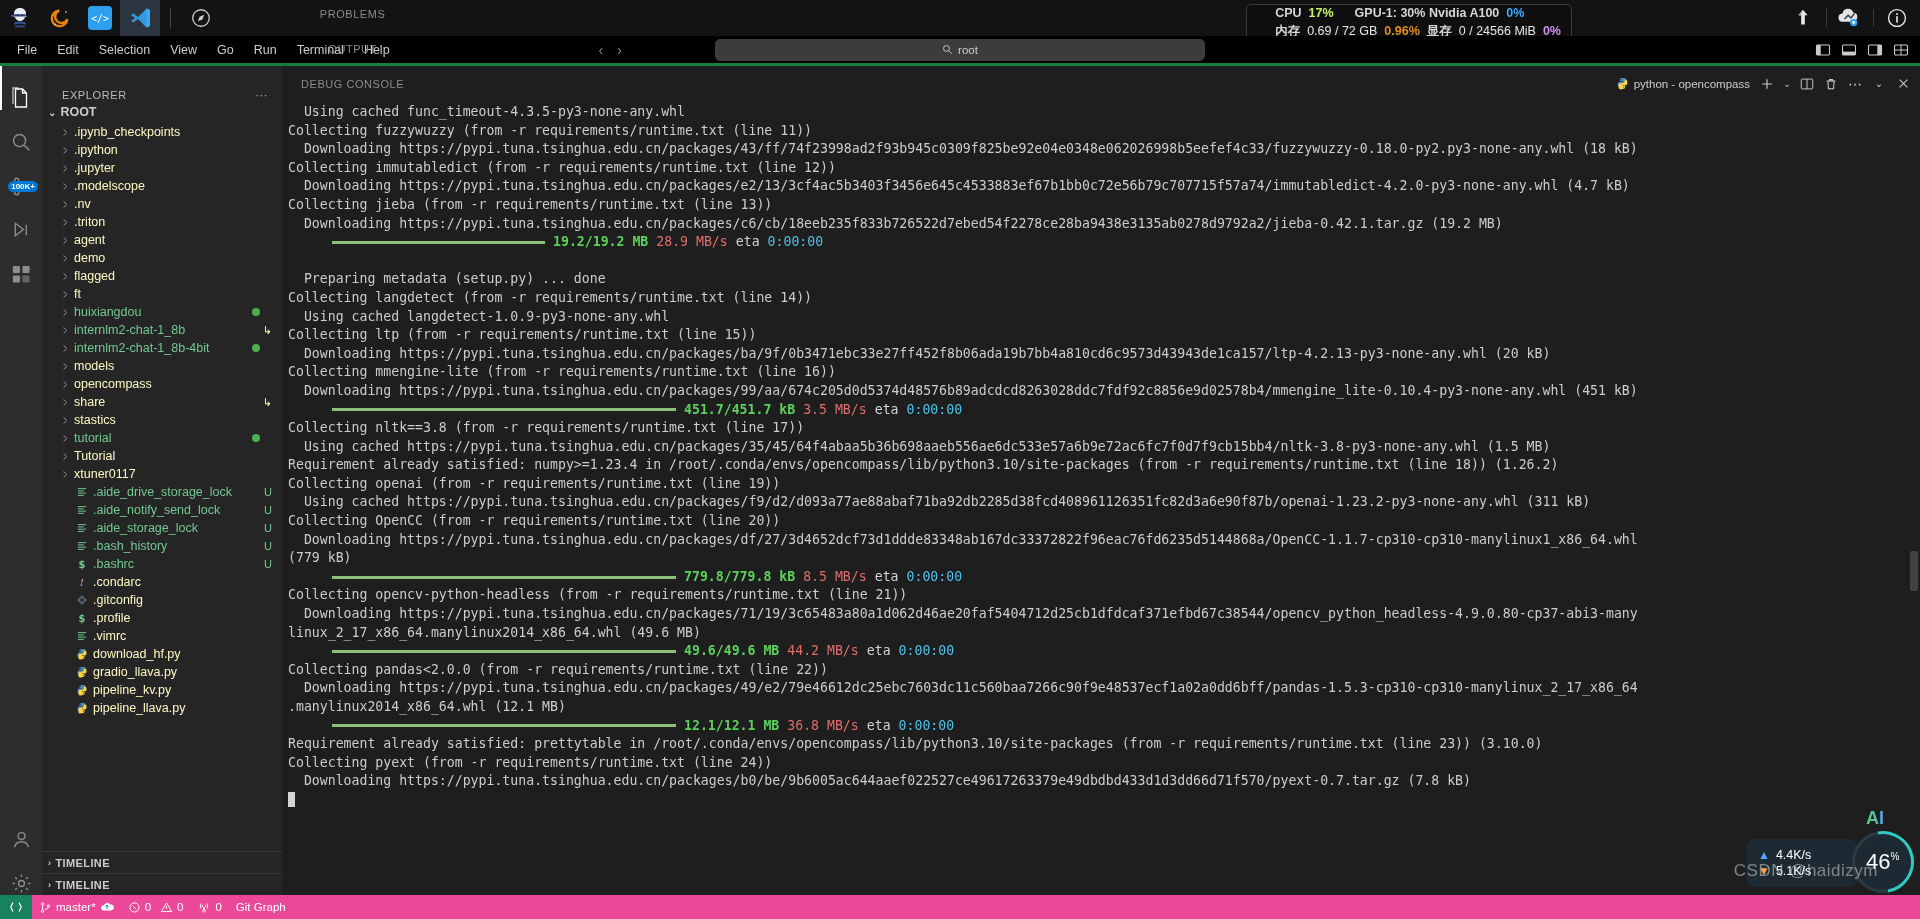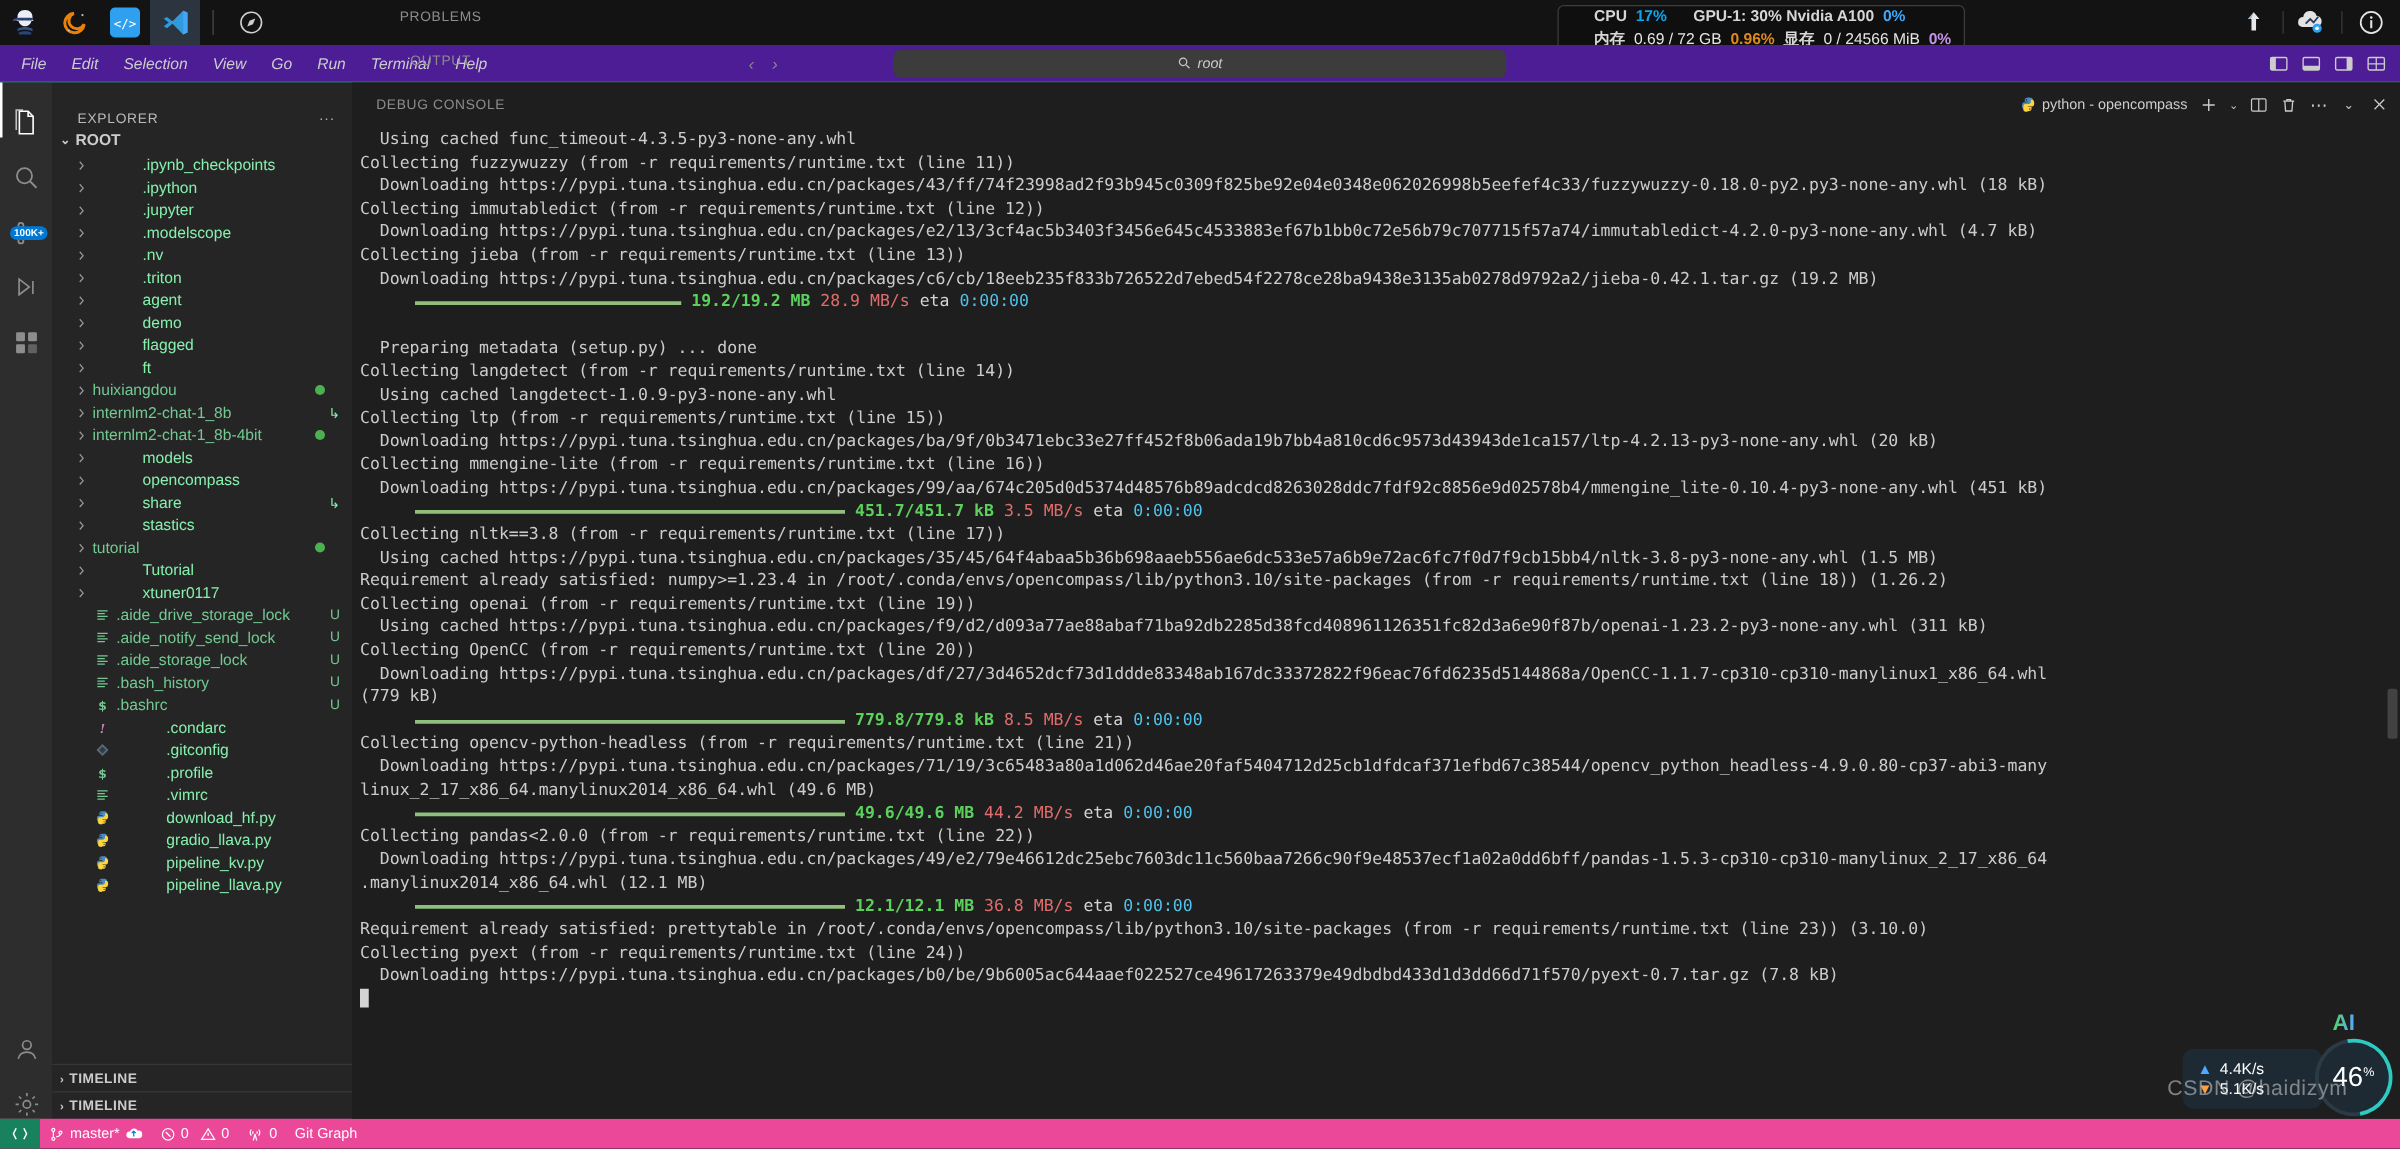--- a/index.html
+++ b/index.html
@@ -24,35 +24,35 @@
   .os-sep { width: 1px; height: 20px; background: #4a4a4a; margin: 0 10px; }
 
   .sysmon {
     position: absolute; right: 348px; top: 4px;
     border: 1px solid #3c3c3c; border-radius: 5px;
     padding: 2px 10px 3px 10px; line-height: 13px;
     font-size: 11.5px; background: #0f0f0f; white-space: nowrap;
   }
   .sysmon .row { display: flex; gap: 7px; align-items: baseline; }
   .sysmon .lbl { color: #d6d6d6; font-weight: bold; }
-  .sysmon .grn { color: #0ea5e9; font-weight: bold; }
+  .sysmon .grn { color: #bef264; font-weight: bold; }
   .sysmon .org { color: #e08a1e; font-weight: bold; }
   .sysmon .blu { color: #3da9fc; font-weight: bold; }
   .sysmon .pur { color: #c792ea; font-weight: bold; }
   .sysmon .wht { color: #e6e6e6; }
   .sysmon .col2 { margin-left: 14px; }
 
   .os-right { position: absolute; right: 0; top: 0; height: 36px; display: flex; align-items: center; }
   .os-ricon { width: 46px; height: 36px; display: flex; align-items: center; justify-content: center; }
   .os-vsep { width: 1px; height: 18px; background: #3a3a3a; }
 
   
   .menubar {
-    height: 30px; flex: 0 0 30px; background: #4c1d95; display: flex; align-items: center;
-    position: relative; border-bottom: 1px solid #15803d; font-style: italic;
+    height: 30px; flex: 0 0 30px; background: #000000; display: flex; align-items: center;
+    position: relative; border-bottom: 3px solid #15803d;
   }
   .menu-item { font-size: 12.5px; color: #cccccc; padding: 3px 9px; margin-left: 2px; }
   .menu-item:first-child { margin-left: 8px; }
   .nav-btns { display: flex; align-items: center; margin-left: 200px; gap: 14px; }
   .nav-btn { color: #8a8a8a; font-size: 14px; }
   .cmd-center {
     position: absolute; left: 50%; transform: translateX(-50%);
     width: 490px; height: 22px; background: #3c3c3c; border: 1px solid #3c3c3c;
     border-radius: 5px; display: flex; align-items: center; justify-content: center;
     gap: 5px; color: #cccccc; font-size: 11.5px;
@@ -91,21 +91,21 @@
   .row {
     display: flex; align-items: center; height: 18px; font-size: 12.5px;
     padding-left: 18px; color: #cccccc; position: relative; white-space: nowrap;
   }
   .row .tw { width: 14px; color: #9a9a9a; font-size: 10px; display: inline-block; }
   .row .fi { width: 16px; display: inline-flex; align-items: center; justify-content: center; margin-right: 3px; }
   .row .nm { flex: 0 0 auto; }
   .row .st { position: absolute; right: 10px; font-size: 11px; }
   .row .dot { position: absolute; right: 22px; width: 8px; height: 8px; border-radius: 50%; }
   .g  { color: #73c991; }
-  .w  { color: #86efac; margin-left: 40px; }
+  .w  { color: #fef9c3; }
   .u  { color: #73c991; }
 
   .sb-section {
     height: 22px; display: flex; align-items: center; gap: 4px; padding-left: 6px;
     color: #cccccc; font-size: 11px; font-weight: bold; letter-spacing: .4px;
     border-top: 1px solid #37373d;
   }
 
   
   .panelarea { flex: 1 1 auto; display: flex; flex-direction: column; min-width: 0; background: #1e1e1e; }

